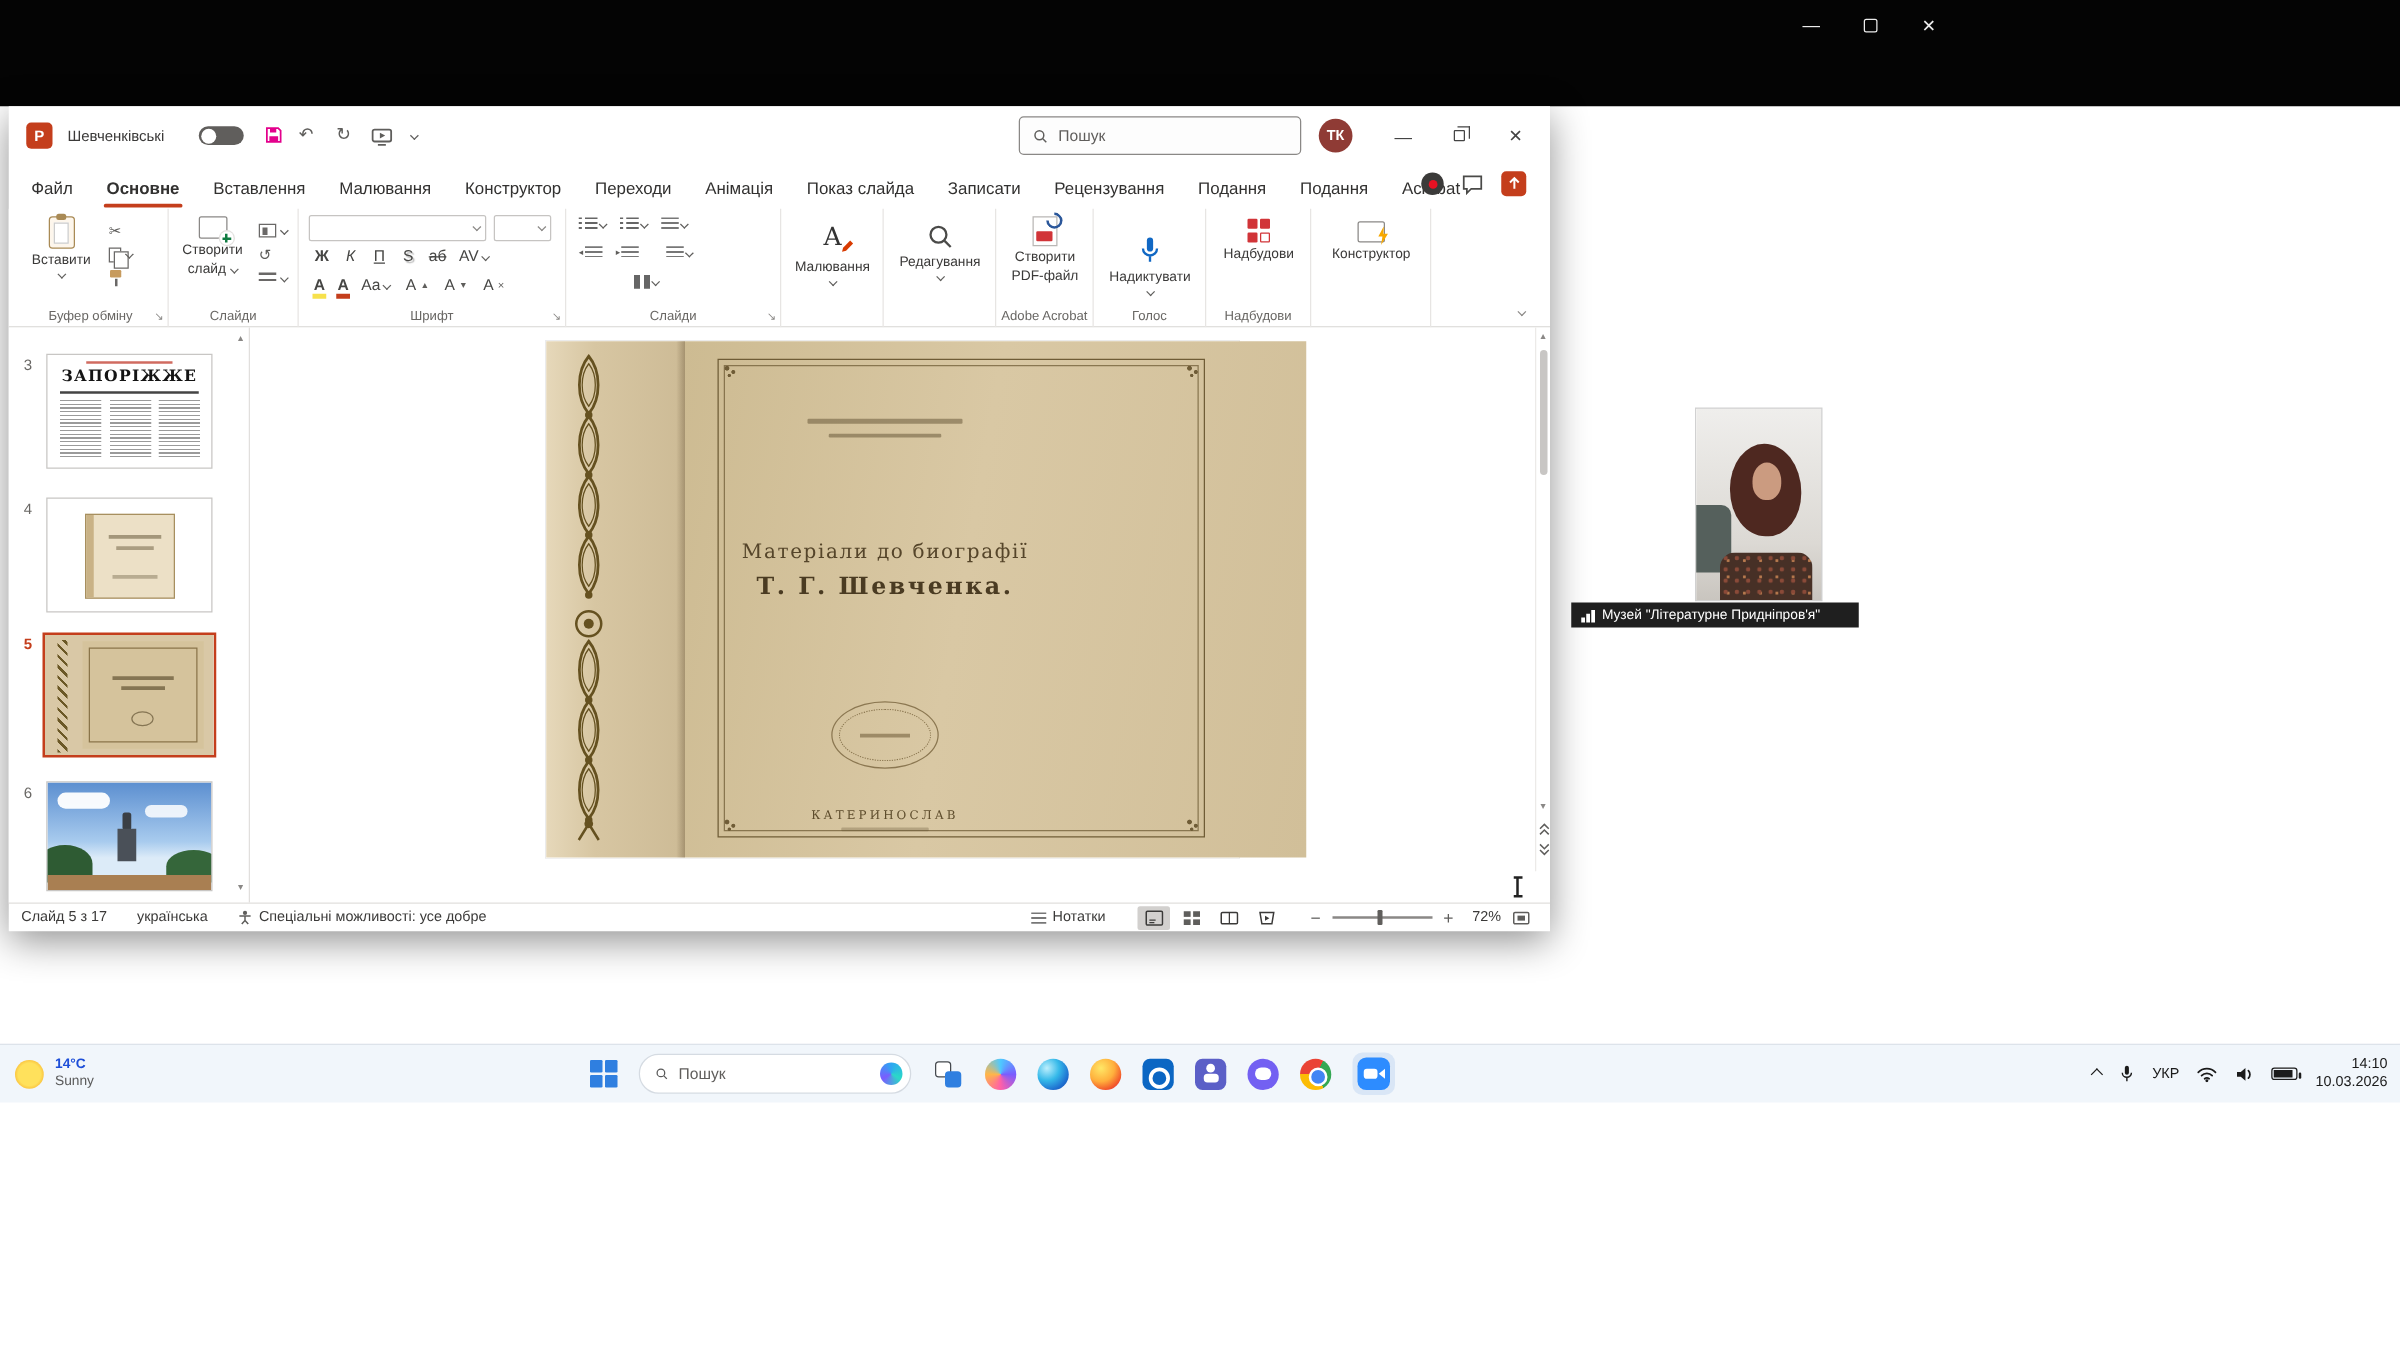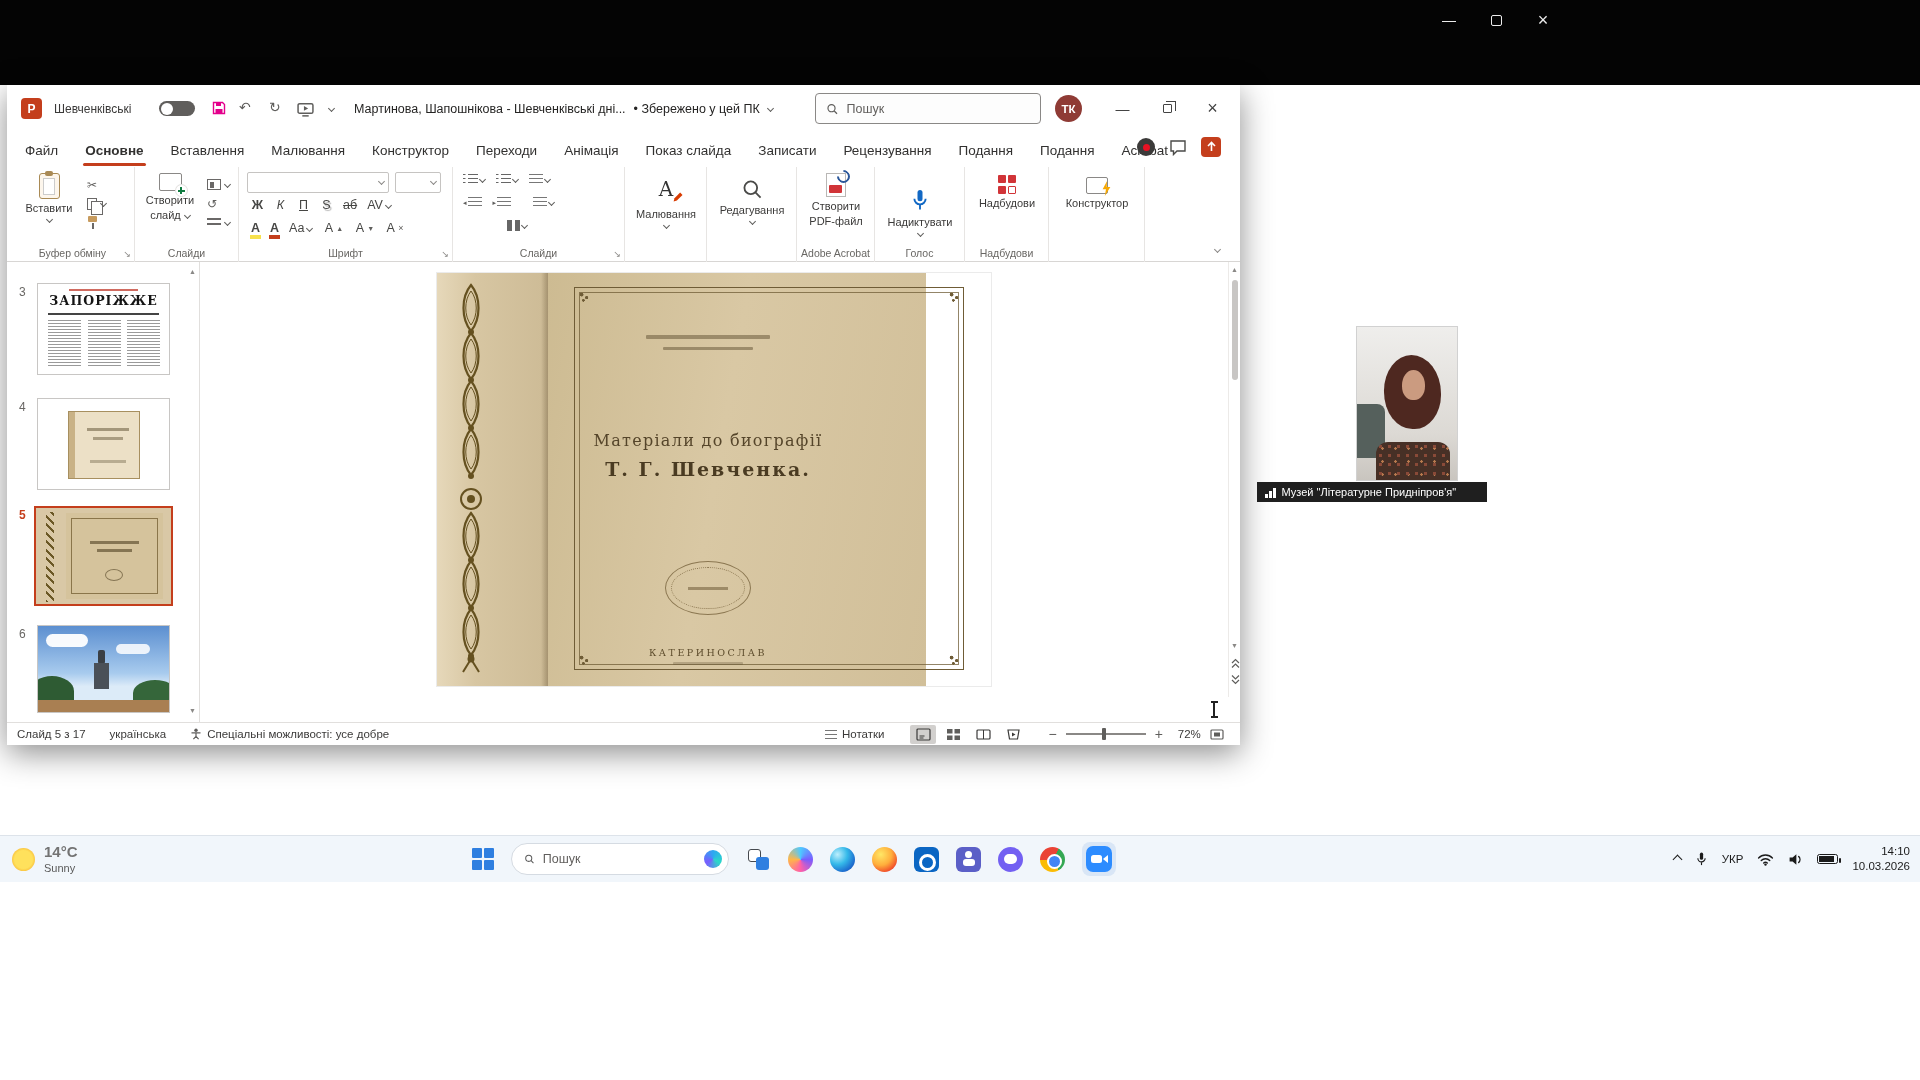--- a/index.html
+++ b/index.html
@@ -84,21 +84,21 @@
   .thumb{position:absolute;background:#fff;border:1px solid #c8c6c4;overflow:hidden}
   .thumb.sel{border:2px solid #c43e1c}
   .snum{position:absolute;font-size:12px;color:#696764}
   .snum.sel{color:#c43e1c;font-weight:700}
   .tlines{background:repeating-linear-gradient(to bottom,#9a9a9a 0 1px,transparent 1px 3px)}
 
   
   .scan{box-shadow:0 0 0 1px rgba(0,0,0,.08)}
   .strip{position:absolute;left:0;top:0;width:111px;height:100%;background:linear-gradient(90deg,#e6d8ba,#d7c6a2 35%,#cdbb96)}
   .strip::after{content:"";position:absolute;right:0;top:0;bottom:0;width:7px;background:linear-gradient(90deg,transparent,rgba(90,70,40,.35))}
-  .cover{position:absolute;left:111px;top:0;width:378px;height:100%;background:linear-gradient(100deg,#cdbb92,#d9c8a4 45%,#d1bf99)}
+  .cover{position:absolute;left:111px;top:0;width:497px;height:100%;background:linear-gradient(100deg,#cdbb92,#d9c8a4 45%,#d1bf99)}
   .frame{position:absolute;left:26px;top:14px;width:390px;height:383px;border:1.2px solid #6f5c36}
   .frame::after{content:"";position:absolute;inset:4px;border:1px solid rgba(111,92,54,.75)}
   .corn{position:absolute;width:12px;height:12px;background:
     radial-gradient(circle at 30% 30%,#6f5c36 1.6px,transparent 2.2px),
     radial-gradient(circle at 72% 55%,#6f5c36 1.3px,transparent 1.9px),
     radial-gradient(circle at 45% 78%,#6f5c36 1.1px,transparent 1.6px)}
   .cbar{position:absolute;left:0;right:0;margin:0 auto;background:rgba(95,80,50,.5);border-radius:1px}
   .stamp{position:absolute;left:0;right:120px;margin:0 auto;width:86px;height:54px;border:1.3px solid #8b7751;border-radius:50%}
   .stamp::before{content:"";position:absolute;inset:5px;border:1px dotted #8b7751;border-radius:50%}
   .stamp::after{content:"";position:absolute;left:22px;right:22px;top:25px;height:3px;background:rgba(110,90,55,.55)}
@@ -190,25 +190,20 @@
     <span class="abs qat" style="left:232px;top:14px">↶</span>
     <span class="abs qat" style="left:262px;top:14px">↻</span>
     <span class="abs" style="left:290px;top:17px">
       <svg width="17" height="15" viewBox="0 0 16 14">
           <rect x="1" y="1.5" width="14" height="9" rx="1.5" fill="none" stroke="#5f5e5c" stroke-width="1.4"></rect>
           <path d="M6.5 3.8 l4 2.2 -4 2.2 z" fill="#5f5e5c"></path>
           <path d="M5 13 h6" stroke="#5f5e5c" stroke-width="1.4"></path>
         </svg>
     </span>
     <i class="cv abs" style="left:322px;top:21px"></i>
-    <div class="abs fx" style="left:347px;top:0;height:47px;gap:8px;font-size:12.5px;color:#252423">
-      <span>Мартинова, Шапошнікова - Шевченківські дні...</span>
-      <span>• Збережено у цей ПК</span>
-      <i class="cv"></i>
-    </div>
     <div class="abs fx searchbox" style="left:808px;top:8px;width:226px;height:31px">
       <svg width="14" height="14" viewBox="0 0 16 16">
           <circle cx="7" cy="7" r="4.5" fill="none" stroke="#5f5e5c" stroke-width="1.5"></circle>
           <line x1="10.5" y1="10.5" x2="14" y2="14" stroke="#5f5e5c" stroke-width="1.5"></line>
         </svg>
       <input readonly="" placeholder="Пошук" style="">
     </div>
     <div class="abs fxc avatar" style="left:1048px;top:10px">ТК</div>
     <div class="abs fx" style="left:1093px;top:0">
       <span class="tbb fxc" style="font-size:14px">—</span>
@@ -637,21 +632,21 @@
       <i style="height:7px"></i>
       <i style="height:10px"></i>
     </span>
   <span>Музей "Літературне Придніпров'я"</span>
 </div>
 
 <div class="abs tb">
   <div class="abs fx" style="left:12px;top:0;height:100%;gap:9px">
     <span class="sun"></span>
     <span style="display:flex;flex-direction:column;line-height:1.25">
-      <span style="font-size:15px;font-weight:700;color:#737373">14°C</span>
+      <span style="font-size:11px;font-weight:700;color:#1d4ed8">14°C</span>
       <span style="font-size:11px;color:#5a5a5a">Sunny</span>
     </span>
   </div>
 
   <div class="abs fx" style="left:472px;top:0;height:100%;gap:17px">
     <span class="winlogo">
         <i></i>
         <i></i>
         <i></i>
         <i></i>

